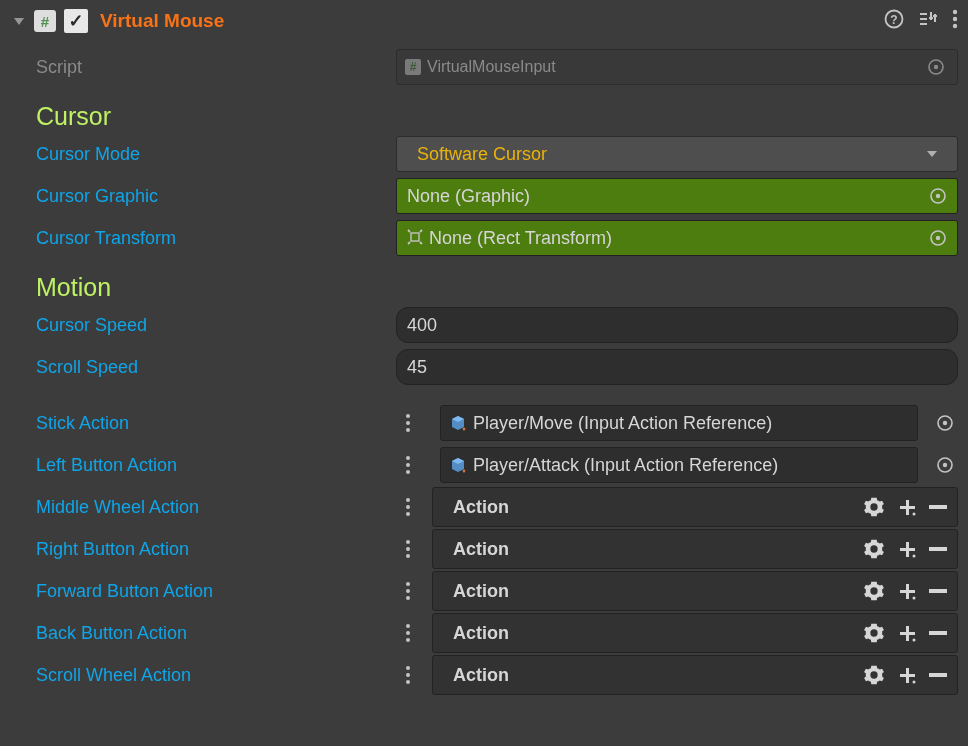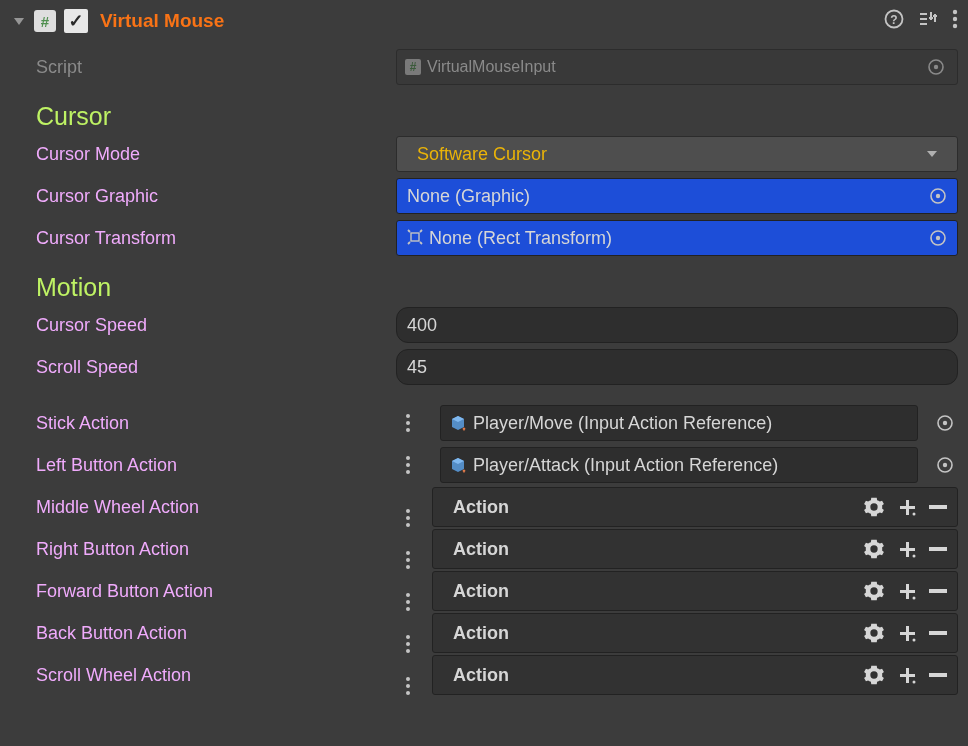--- a/index.html
+++ b/index.html
@@ -81,21 +81,21 @@
 .body {
   padding: 4px 10px 14px 36px;
 }
 .row {
   display: flex;
   align-items: center;
   min-height: 42px;
 }
 .label {
   width: 360px;
-  color: #f0abfc;
+  color: #0ea5e9;
   font-size: 18px;
   flex-shrink: 0;
 }
 .label.dim {
   color: #8a8a8a;
 }
 .section-header {
   color: #bef264;
   font-weight: 400;
   font-size: 25px;
@@ -133,21 +133,21 @@
 }
 .dropdown-arrow {
   width: 0;
   height: 0;
   border-left: 5px solid transparent;
   border-right: 5px solid transparent;
   border-top: 6px solid #b0b0b0;
 }
 .object-field {
   flex: 1;
-  background: #1d4ed8;
+  background: #4d7c0f;
   border: 1px solid #222;
   border-radius: 3px;
   height: 36px;
   display: flex;
   align-items: center;
   padding: 0 6px 0 10px;
   color: #d6d6d6;
   font-size: 18px;
 }
 .object-field .content {
@@ -220,21 +220,21 @@
   display: flex;
   align-items: center;
   padding: 0 8px;
   gap: 6px;
   color: #d6d6d6;
   font-size: 18px;
 }
 .action-field {
   flex: 1;
   display: flex;
-  align-items: flex-end;
+  align-items: center;
   gap: 6px;
 }
 .action-box {
   flex: 1;
   background: #323232;
   border: 1px solid #222;
   border-radius: 3px;
   height: 40px;
   display: flex;
   align-items: center;

